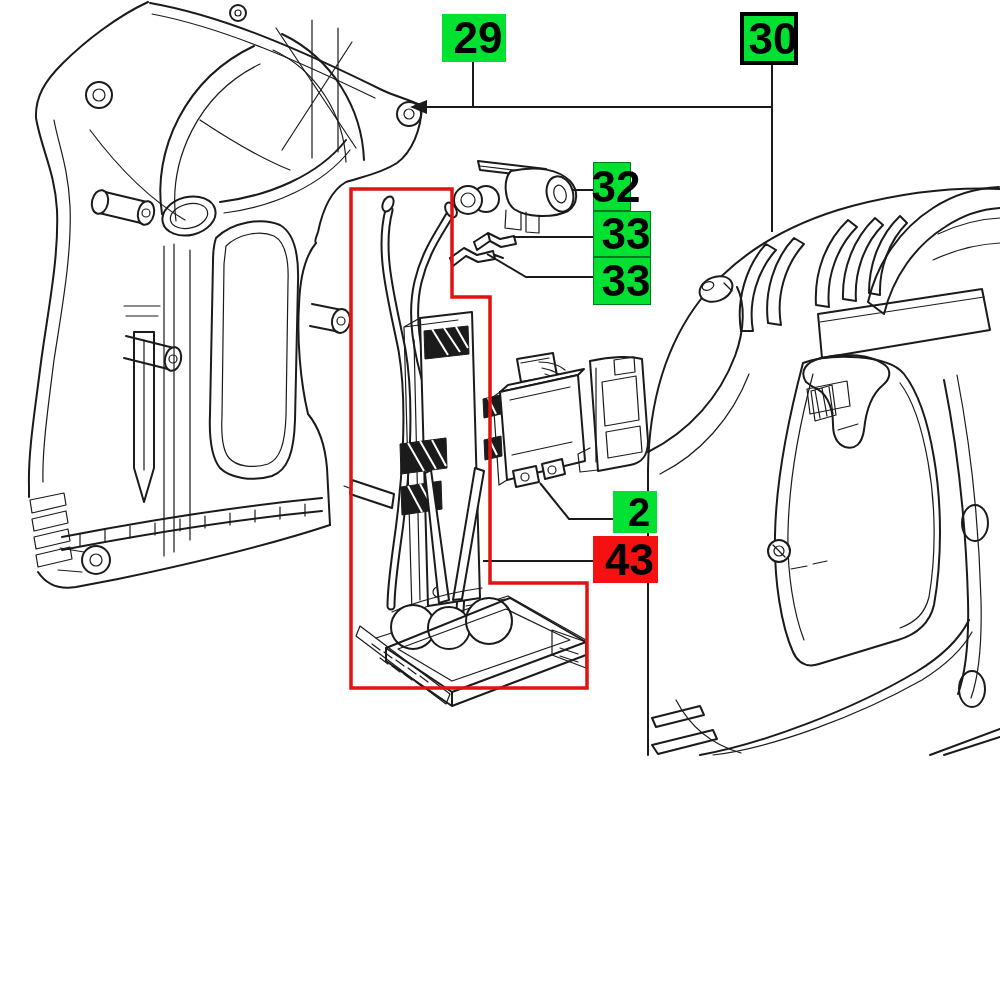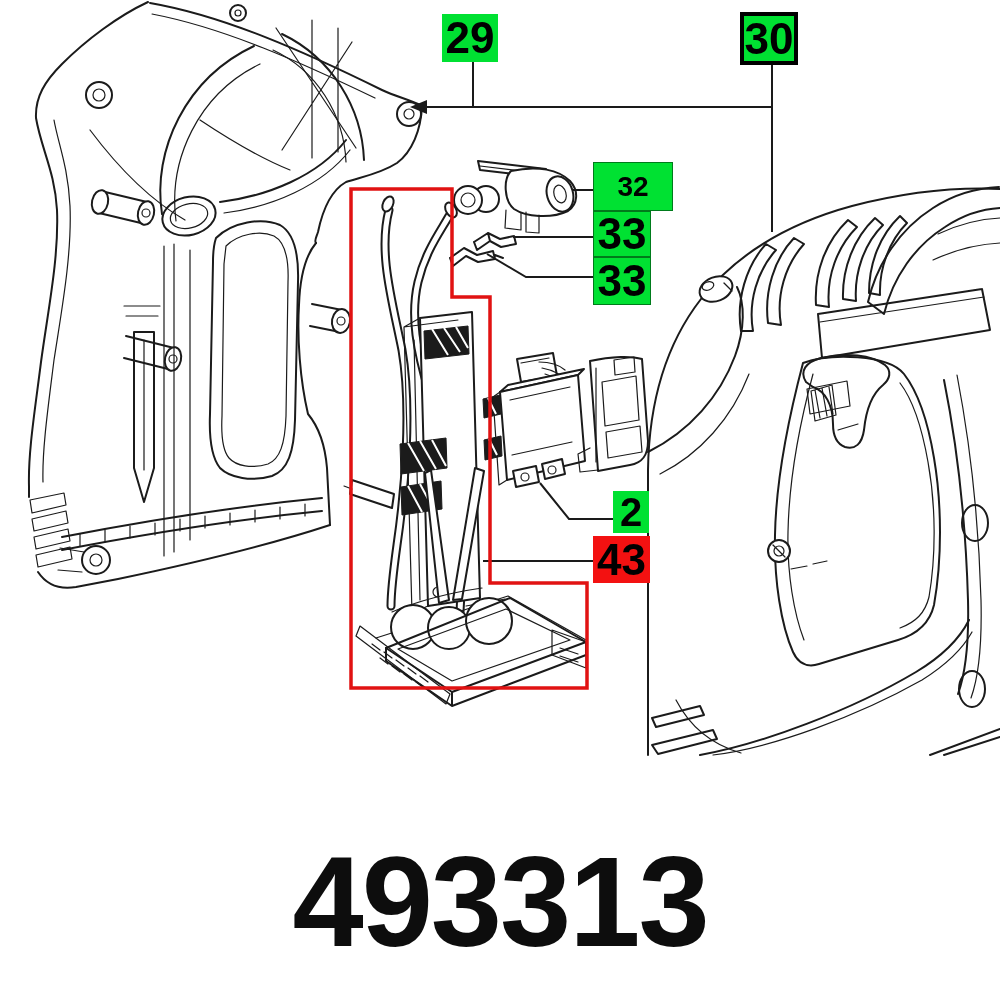--- a/index.html
+++ b/index.html
@@ -4,28 +4,28 @@
 <style>
   :root{
     --green:#00e132; --red:#f31111; --hl-red:#e11212; --line:#1b1b1b; --bg:#ffffff; --text:#000000;
   }
   html,body{margin:0;padding:0;}
   body{width:1000px;height:1000px;background:var(--bg);position:relative;overflow:hidden;
        font-family:"Liberation Sans", sans-serif;}
   #stage{position:absolute;inset:0;width:1000px;height:1000px;}
   svg{position:absolute;left:0;top:0;}
   .callout{position:absolute;display:flex;align-items:center;justify-content:center;
-           font-weight:bold;color:var(--text);cursor:pointer;line-height:1;}
+           font-weight:bold;color:var(--text);cursor:pointer;line-height:1;padding-left:8px;}
   .callout.green{background:var(--green);}
   .callout.green-thin{background:var(--green);border:1px solid rgba(0,0,0,.45);box-sizing:border-box;}
   .callout.green-bordered{background:var(--green);border:4px solid #000;box-sizing:border-box;}
   .callout.red{background:var(--red);}
   #c29{left:442px;top:14px;width:56px;height:48px;font-size:44px;}
   #c30{left:740px;top:12px;width:58px;height:53px;font-size:44px;text-align:right;}
-  #c32{left:593px;top:162px;width:80px;height:49px;font-size:28px;}
+  #c32{left:593px;top:162px;width:38px;height:49px;font-size:44px;}
   #c33a{left:593px;top:211px;width:58px;height:46px;font-size:44px;}
   #c33b{left:593px;top:257px;width:58px;height:48px;font-size:44px;}
   #c2 {left:613px;top:491px;width:36px;height:42px;font-size:40px;}
   #c34{left:593px;top:536px;width:57px;height:47px;font-size:44px;}
   #part-number{position:absolute;left:0;top:828px;width:1000px;text-align:center;
                font-size:128px;font-weight:bold;letter-spacing:-2px;color:#0d0d0d;}
   .ln{stroke:var(--line);fill:none;stroke-width:2;stroke-linecap:round;stroke-linejoin:round;}
   .ln-thin{stroke:var(--line);fill:none;stroke-width:1.2;stroke-linecap:round;stroke-linejoin:round;}
   .ln-fill{stroke:var(--line);fill:#ffffff;stroke-width:2;stroke-linejoin:round;}
   .dark{fill:#1b1b1b;stroke:#1b1b1b;stroke-width:1;}
@@ -241,14 +241,13 @@
 </svg>
 
   <div id="c29" class="callout green">29</div>
   <div id="c30" class="callout green-bordered">30</div>
   <div id="c32" class="callout green-thin">32</div>
   <div id="c33a" class="callout green-thin">33</div>
   <div id="c33b" class="callout green-thin">33</div>
   <div id="c2" class="callout green">2</div>
   <div id="c34" class="callout red">43</div>
 
-  <div id="part-number">493313</div>
 </div>
 
 </body></html>

